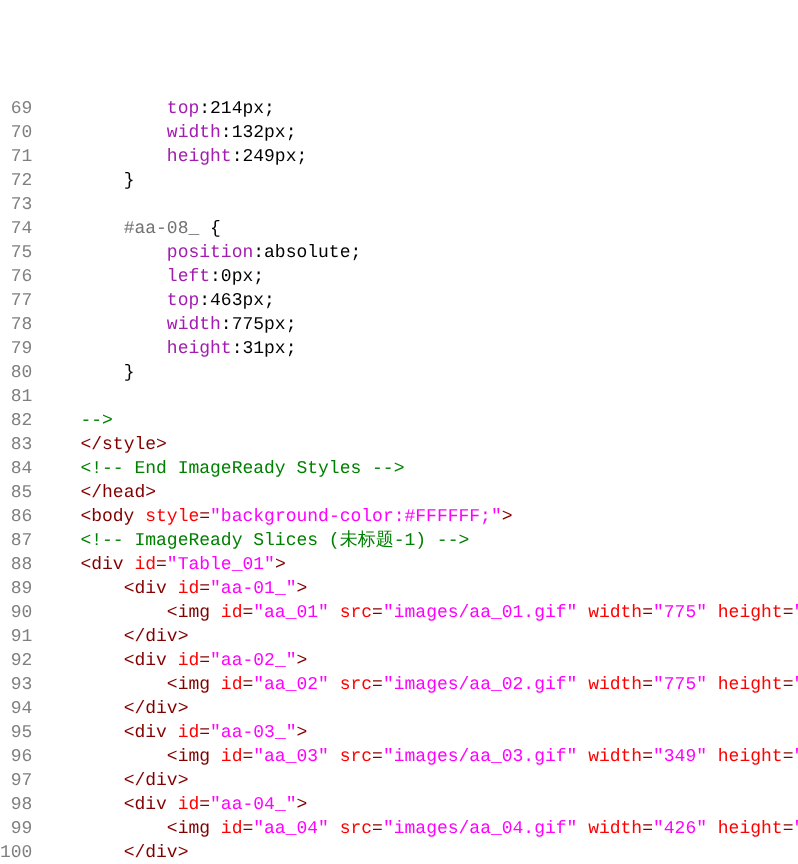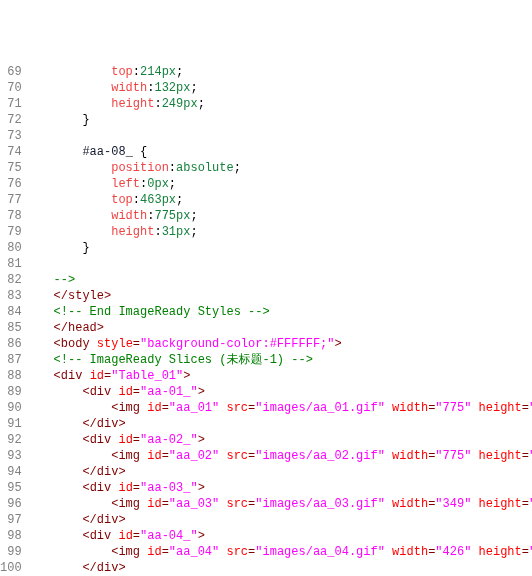--- a/index.html
+++ b/index.html
@@ -21,23 +21,23 @@
   padding-right: 8px;
   user-select: none;
 }
 .code { flex: 1; }
 .line { height: 16px; }
 .t-tag { color: #800000; }
 .t-attr { color: #ff0000; }
 .t-string { color: #ff00ff; }
 .t-comment { color: #008000; }
 .t-punct { color: #800000; }
-.t-selector { color: #0f172a; }
-.t-prop { color: #ef4444; }
-.t-val { color: #15803d; }
+.t-selector { color: #737373; }
+.t-prop { color: #a21caf; }
+.t-val { color: #000000; }
 .t-default { color: #000000; }
 </style>
 </head>
 <body>
 
 
 
 <div class="editor">
   <div class="gutter" id="gutter"><div class="line">69</div><div class="line">70</div><div class="line">71</div><div class="line">72</div><div class="line">73</div><div class="line">74</div><div class="line">75</div><div class="line">76</div><div class="line">77</div><div class="line">78</div><div class="line">79</div><div class="line">80</div><div class="line">81</div><div class="line">82</div><div class="line">83</div><div class="line">84</div><div class="line">85</div><div class="line">86</div><div class="line">87</div><div class="line">88</div><div class="line">89</div><div class="line">90</div><div class="line">91</div><div class="line">92</div><div class="line">93</div><div class="line">94</div><div class="line">95</div><div class="line">96</div><div class="line">97</div><div class="line">98</div><div class="line">99</div><div class="line">100</div></div>
   <div class="code" id="code"><div class="line">        <span class="t-prop">top</span><span class="t-default">:</span><span class="t-val">214px</span><span class="t-default">;</span></div><div class="line">        <span class="t-prop">width</span><span class="t-default">:</span><span class="t-val">132px</span><span class="t-default">;</span></div><div class="line">        <span class="t-prop">height</span><span class="t-default">:</span><span class="t-val">249px</span><span class="t-default">;</span></div><div class="line">    <span class="t-default">}</span></div><div class="line"></div><div class="line">    <span class="t-selector">#aa-08_</span><span class="t-default"> {</span></div><div class="line">        <span class="t-prop">position</span><span class="t-default">:</span><span class="t-val">absolute</span><span class="t-default">;</span></div><div class="line">        <span class="t-prop">left</span><span class="t-default">:</span><span class="t-val">0px</span><span class="t-default">;</span></div><div class="line">        <span class="t-prop">top</span><span class="t-default">:</span><span class="t-val">463px</span><span class="t-default">;</span></div><div class="line">        <span class="t-prop">width</span><span class="t-default">:</span><span class="t-val">775px</span><span class="t-default">;</span></div><div class="line">        <span class="t-prop">height</span><span class="t-default">:</span><span class="t-val">31px</span><span class="t-default">;</span></div><div class="line">    <span class="t-default">}</span></div><div class="line"></div><div class="line"><span class="t-comment">--&gt;</span></div><div class="line"><span class="t-punct">&lt;/</span><span class="t-tag">style</span><span class="t-punct">&gt;</span></div><div class="line"><span class="t-comment">&lt;!-- End ImageReady Styles --&gt;</span></div><div class="line"><span class="t-punct">&lt;/</span><span class="t-tag">head</span><span class="t-punct">&gt;</span></div><div class="line"><span class="t-punct">&lt;</span><span class="t-tag">body</span> <span class="t-attr">style</span><span class="t-punct">=</span><span class="t-string">"background-color:#FFFFFF;"</span><span class="t-punct">&gt;</span></div><div class="line"><span class="t-comment">&lt;!-- ImageReady Slices (未标题-1) --&gt;</span></div><div class="line"><span class="t-punct">&lt;</span><span class="t-tag">div</span> <span class="t-attr">id</span><span class="t-punct">=</span><span class="t-string">"Table_01"</span><span class="t-punct">&gt;</span></div><div class="line">    <span class="t-punct">&lt;</span><span class="t-tag">div</span> <span class="t-attr">id</span><span class="t-punct">=</span><span class="t-string">"aa-01_"</span><span class="t-punct">&gt;</span></div><div class="line">        <span class="t-punct">&lt;</span><span class="t-tag">img</span> <span class="t-attr">id</span><span class="t-punct">=</span><span class="t-string">"aa_01"</span> <span class="t-attr">src</span><span class="t-punct">=</span><span class="t-string">"images/aa_01.gif"</span> <span class="t-attr">width</span><span class="t-punct">=</span><span class="t-string">"775"</span> <span class="t-attr">height</span><span class="t-punct">=</span><span class="t-string">"64"</span>  </div><div class="line">    <span class="t-punct">&lt;/</span><span class="t-tag">div</span><span class="t-punct">&gt;</span></div><div class="line">    <span class="t-punct">&lt;</span><span class="t-tag">div</span> <span class="t-attr">id</span><span class="t-punct">=</span><span class="t-string">"aa-02_"</span><span class="t-punct">&gt;</span></div><div class="line">        <span class="t-punct">&lt;</span><span class="t-tag">img</span> <span class="t-attr">id</span><span class="t-punct">=</span><span class="t-string">"aa_02"</span> <span class="t-attr">src</span><span class="t-punct">=</span><span class="t-string">"images/aa_02.gif"</span> <span class="t-attr">width</span><span class="t-punct">=</span><span class="t-string">"775"</span> <span class="t-attr">height</span><span class="t-punct">=</span><span class="t-string">"33"</span>  </div><div class="line">    <span class="t-punct">&lt;/</span><span class="t-tag">div</span><span class="t-punct">&gt;</span></div><div class="line">    <span class="t-punct">&lt;</span><span class="t-tag">div</span> <span class="t-attr">id</span><span class="t-punct">=</span><span class="t-string">"aa-03_"</span><span class="t-punct">&gt;</span></div><div class="line">        <span class="t-punct">&lt;</span><span class="t-tag">img</span> <span class="t-attr">id</span><span class="t-punct">=</span><span class="t-string">"aa_03"</span> <span class="t-attr">src</span><span class="t-punct">=</span><span class="t-string">"images/aa_03.gif"</span> <span class="t-attr">width</span><span class="t-punct">=</span><span class="t-string">"349"</span> <span class="t-attr">height</span><span class="t-punct">=</span><span class="t-string">"9"</span>  </div><div class="line">    <span class="t-punct">&lt;/</span><span class="t-tag">div</span><span class="t-punct">&gt;</span></div><div class="line">    <span class="t-punct">&lt;</span><span class="t-tag">div</span> <span class="t-attr">id</span><span class="t-punct">=</span><span class="t-string">"aa-04_"</span><span class="t-punct">&gt;</span></div><div class="line">        <span class="t-punct">&lt;</span><span class="t-tag">img</span> <span class="t-attr">id</span><span class="t-punct">=</span><span class="t-string">"aa_04"</span> <span class="t-attr">src</span><span class="t-punct">=</span><span class="t-string">"images/aa_04.gif"</span> <span class="t-attr">width</span><span class="t-punct">=</span><span class="t-string">"426"</span> <span class="t-attr">height</span><span class="t-punct">=</span><span class="t-string">"117"</span>  </div><div class="line">    <span class="t-punct">&lt;/</span><span class="t-tag">div</span><span class="t-punct">&gt;</span></div></div>

